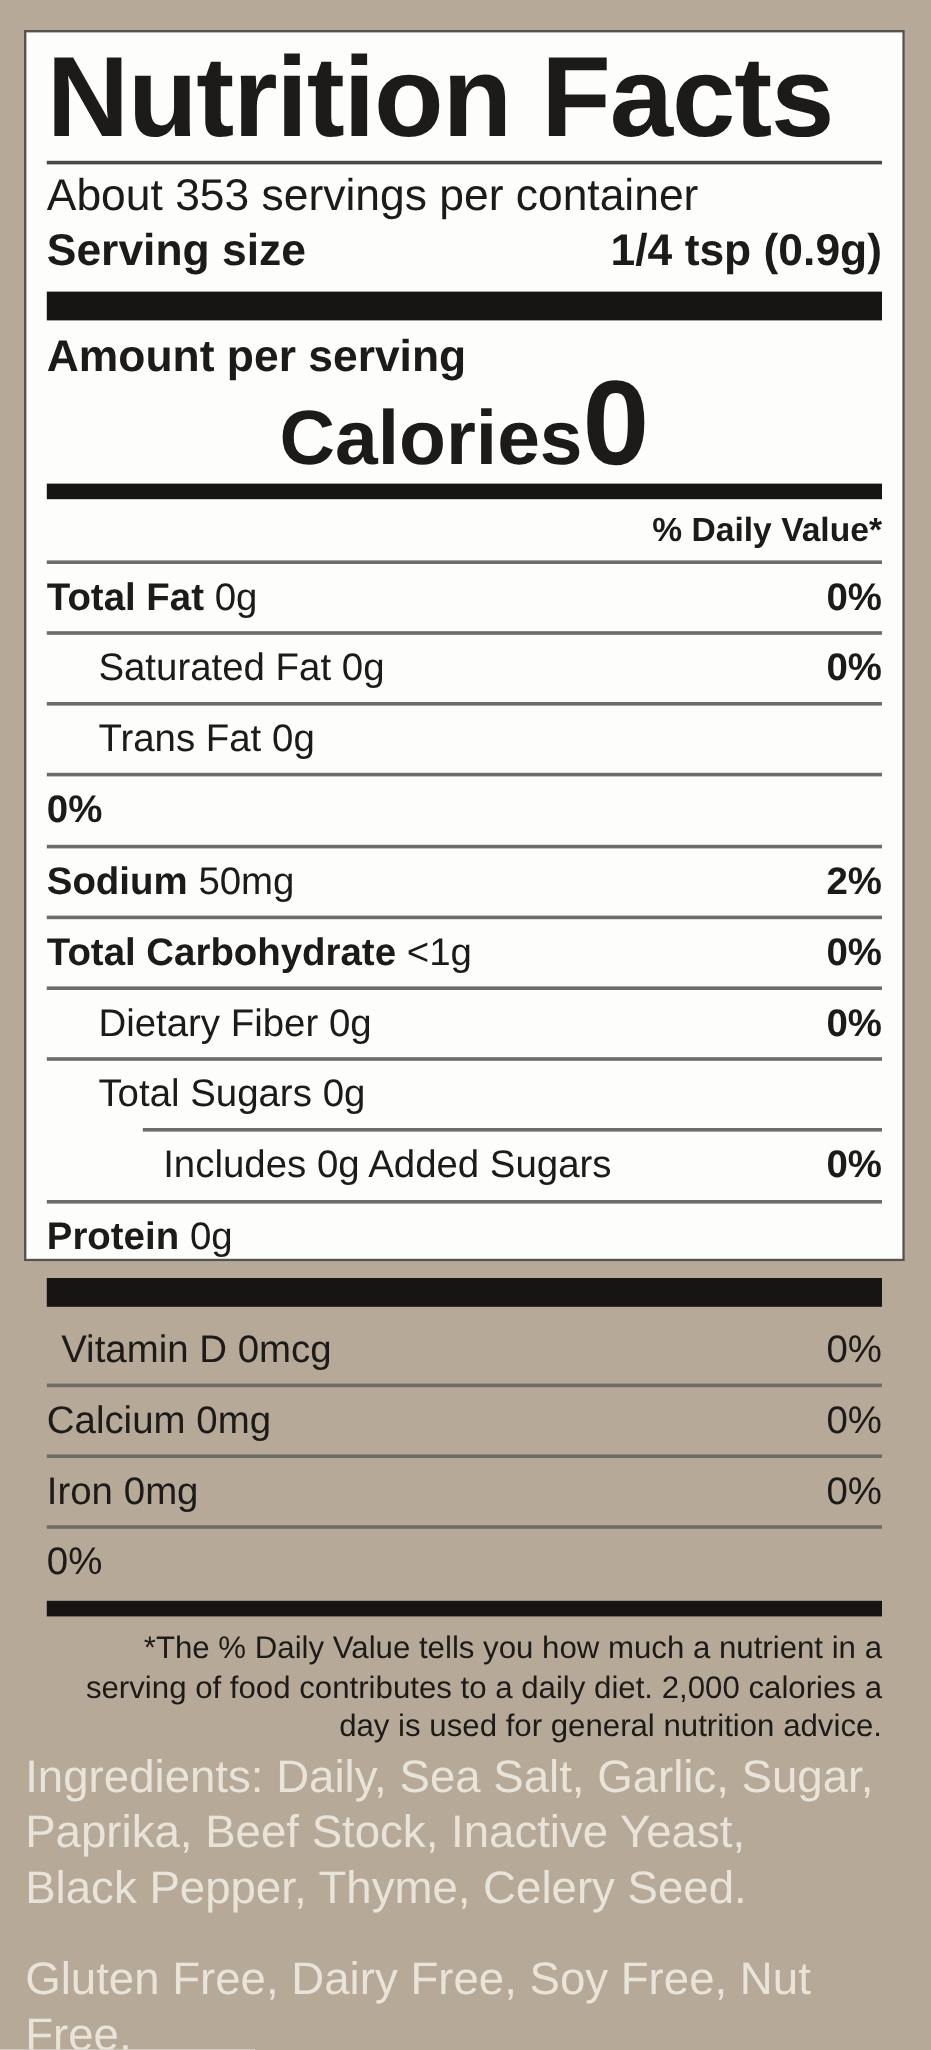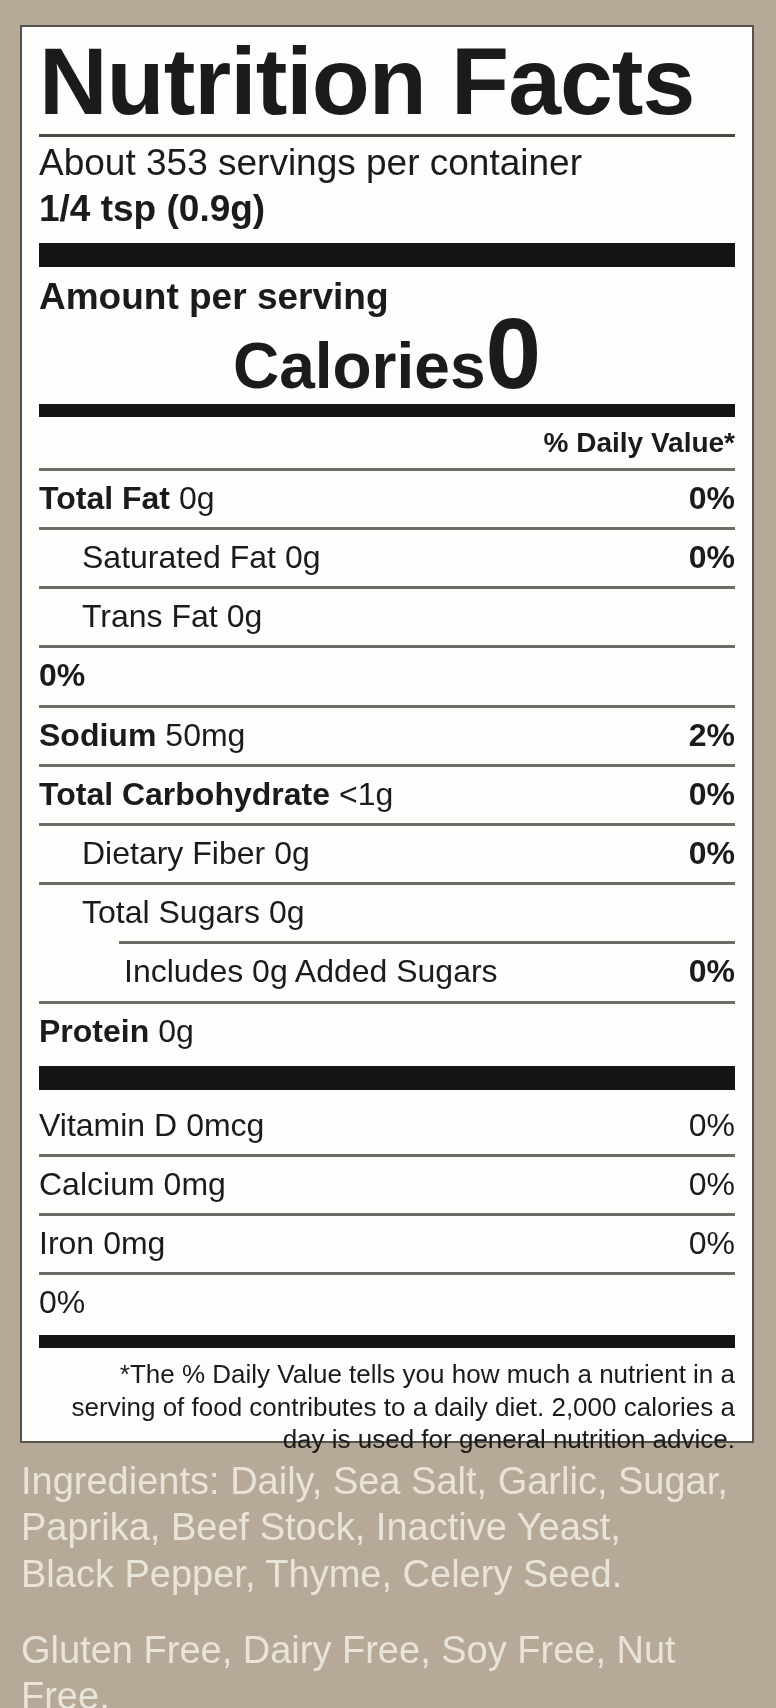--- a/index.html
+++ b/index.html
@@ -6,21 +6,21 @@
   html,body { width:776px; height:1708px; }
   body {
     position:relative;
     background:#b6a998;
     font-family:"Liberation Sans", sans-serif;
     color:#1c1b19;
     overflow:hidden;
   }
   .label {
     position:absolute; left:20px; top:25px;
-    width:734px; height:1418px;
+    width:734px; height:1026px;
     background:#fdfdfc;
     border:2px solid #55534e;
     padding:8px 17px 0 17px;
   }
   .nf-title {
     font-size:95px; font-weight:700; line-height:0.98;
     letter-spacing:-1px; white-space:nowrap;
   }
   .rule-thin { height:3px; background:#4a4a45; margin:6px 0 5px 0; }
   .servings { font-size:37px; line-height:1.15; }
@@ -41,21 +41,21 @@
   .dv-header {
     text-align:right; font-size:28px; font-weight:700;
     padding:10px 0 9px 0;
   }
   .nrow {
     display:flex; justify-content:space-between; align-items:baseline;
     font-size:32px; line-height:1.1;
     border-top:3px solid #6e6c66;
     padding:10px 0 11px 0;
   }
-  .nrow.no-border { border-top:none; }
+  .nrow.no-border { border-top:none;margin-left:12px; }
   .ntext span + span { margin-left:9px; }
   .b { font-weight:700; }
   .ind1 .ntext { padding-left:43px; }
   .ind2 .ntext { padding-left:85px; }
   .hr-inset { height:3px; background:#6e6c66; margin-left:80px; }
   .bar-protein { height:24px; margin:6px 0 8px 0; }
   .footnote { font-size:26px; line-height:1.25; padding:10px 0 0 0;text-align:right; }
   .below {
     position:absolute; left:21px; top:1458px; width:740px;
     color:#e9e4d9; font-size:38px; line-height:1.22;
@@ -66,20 +66,21 @@
 <body>
 
 <div class="label">
 
   <div class="nf-title">Nutrition Facts</div>
   <div class="rule-thin"></div>
 
   <div class="servings">About 353 servings per container</div>
 
   <div class="serving-row">
+    <span>Serving size</span>
     <span>1/4 tsp (0.9g)</span>
   </div>
 
   <div class="bar bar-xl"></div>
 
   <div class="amount-per-serving">Amount per serving</div>
 
   <div class="calories-row">
     <span class="calories-word">Calories</span>
     <span class="calories-num">0</span>

